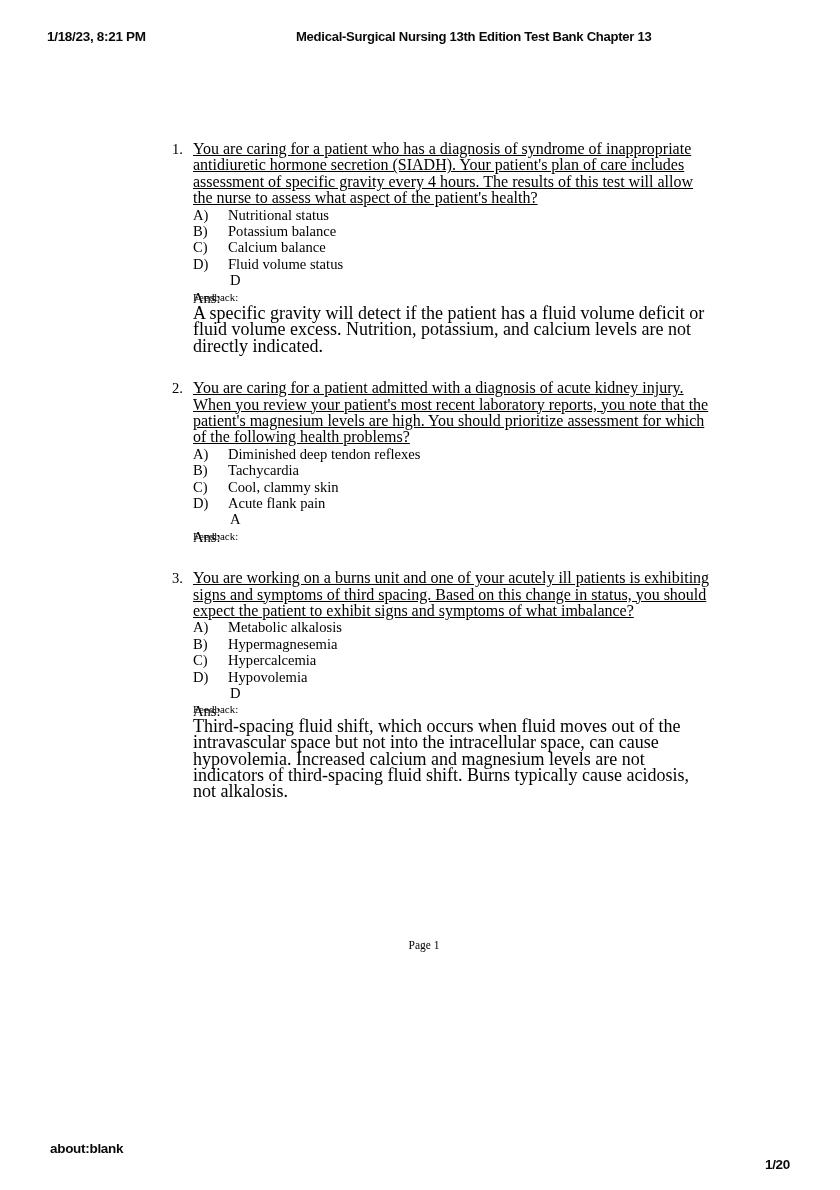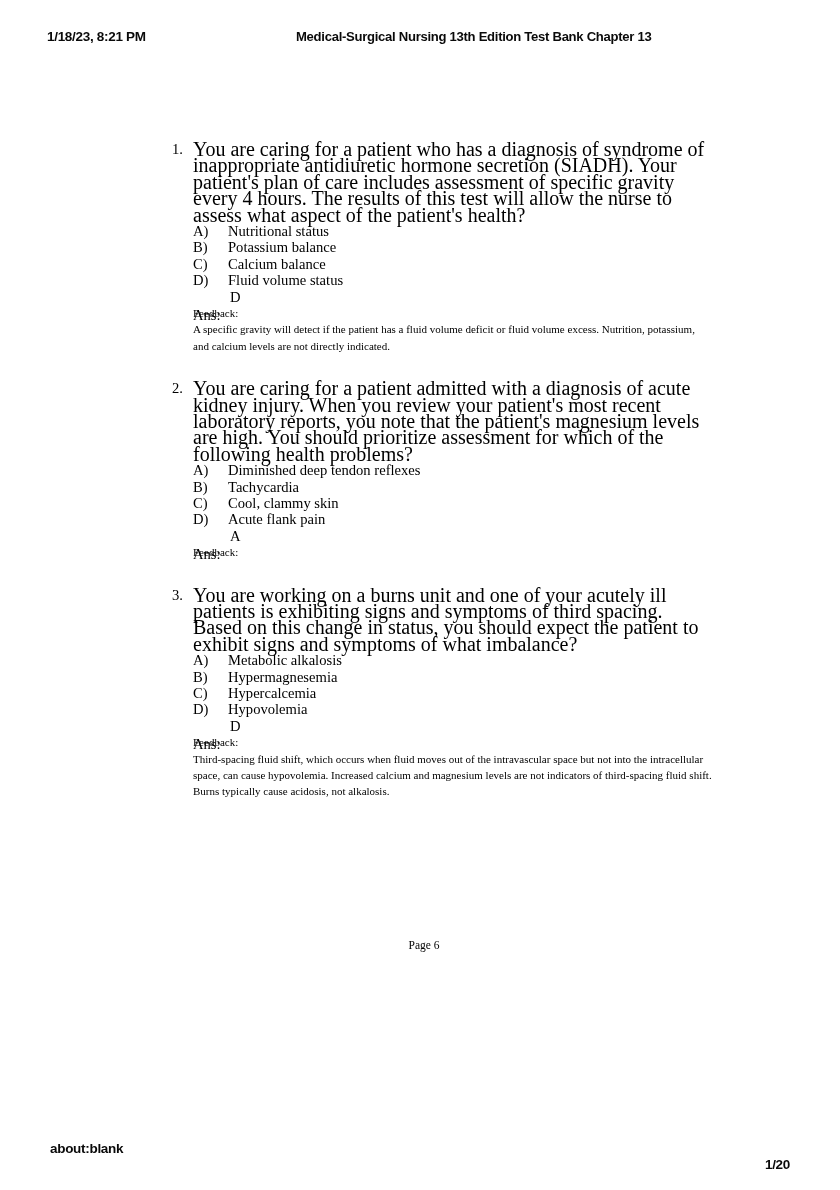--- a/index.html
+++ b/index.html
@@ -81,23 +81,24 @@
     padding-left: 21px;
   }
   .q-number {
     position: absolute;
     left: 0;
     top: 0;
     font-size: 14.6px;
     line-height: 16.4px;
   }
   .q-text {
-    font-size: 20px;
+    font-size: 16px;
     line-height: 16.4px;
     text-align: left;
+    text-decoration: underline;
   }
 
   .options {
     padding-left: 21px;
     margin-top: 0;
   }
   .option-row {
     position: relative;
     height: 16.4px;
     font-size: 14.6px;
@@ -135,21 +136,21 @@
     top: 0;
   }
 
   .feedback-label {
     padding-left: 21px;
     font-size: 11px;
     line-height: 16.4px;
   }
   .feedback-text {
     padding-left: 21px;
-    font-size: 11px;
+    font-size: 18px;
     line-height: 16.4px;
   }
 
   .page-number {
     position: absolute;
     left: 0;
     top: 938px;
     width: 840px;
     text-align: center;
     font-size: 11.5px;
@@ -253,20 +254,20 @@
         <div class="answer-row">
           <span class="answer-label">Ans:</span>
           <span class="answer-value">D</span>
         </div>
         <div class="feedback-label">Feedback:</div>
         <div class="feedback-text">Third-spacing fluid shift, which occurs when fluid moves out of the intravascular space but not into the intracellular space, can cause hypovolemia. Increased calcium and magnesium levels are not indicators of third-spacing fluid shift. Burns typically cause acidosis, not alkalosis.</div>
       </div>
     </div>
 
   <div class="page-number">
-    <span>Page 6</span>
+    <span>Page 1</span>
   </div>
 </div>
 
 <div class="print-footer">
   <div class="ftr-url">about:blank</div>
   <div class="ftr-pages">1/20</div>
 </div>
 
 </body></html>

